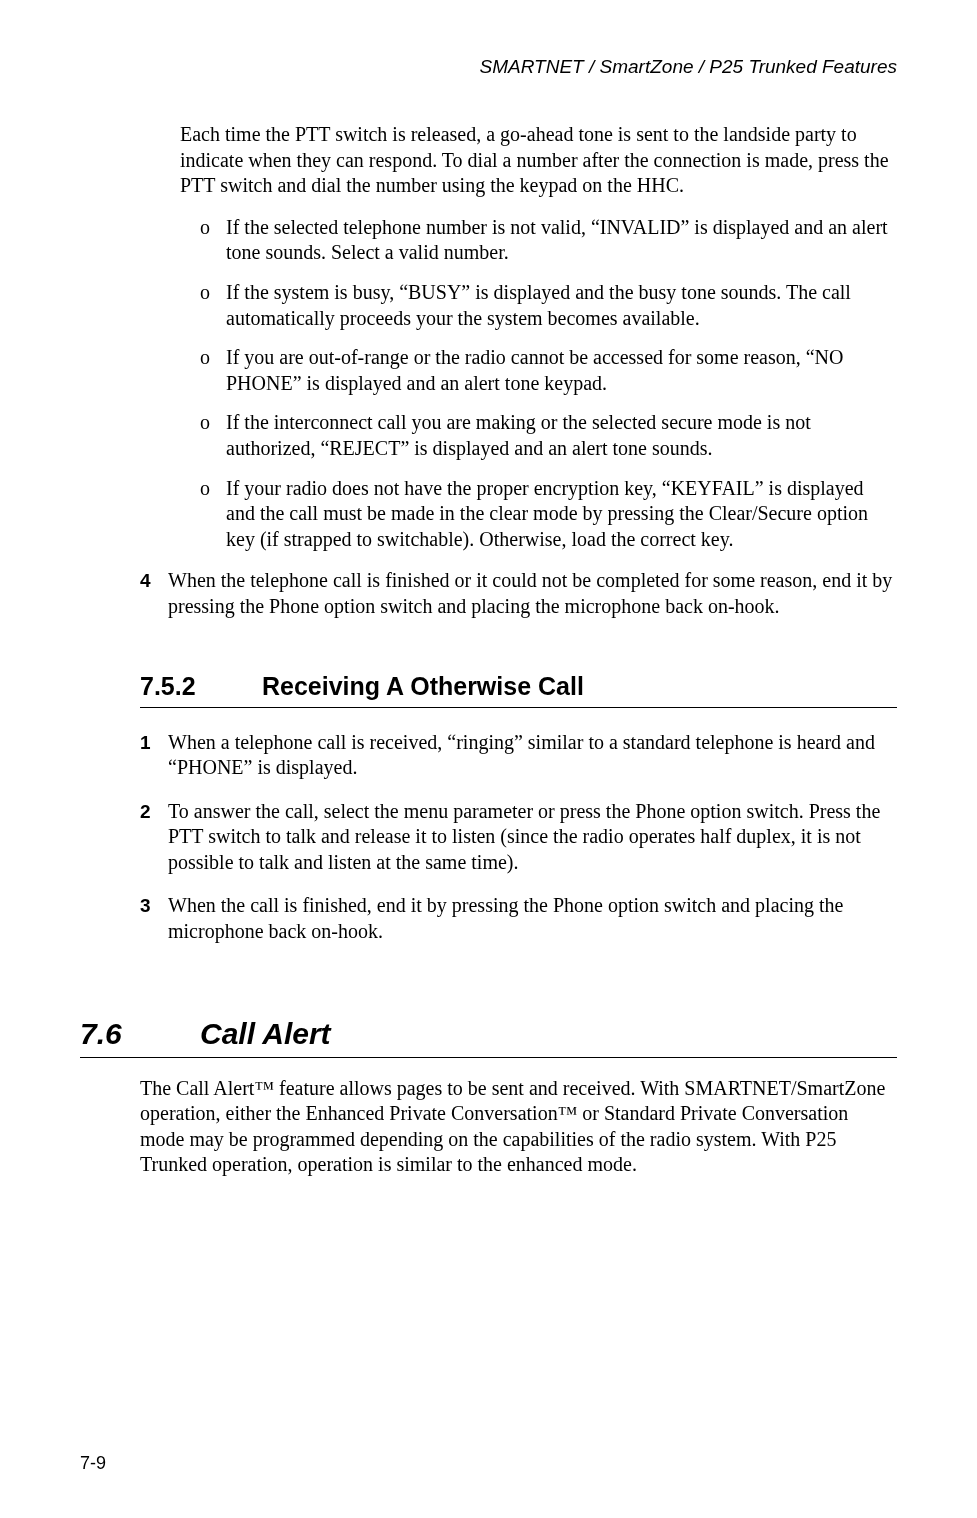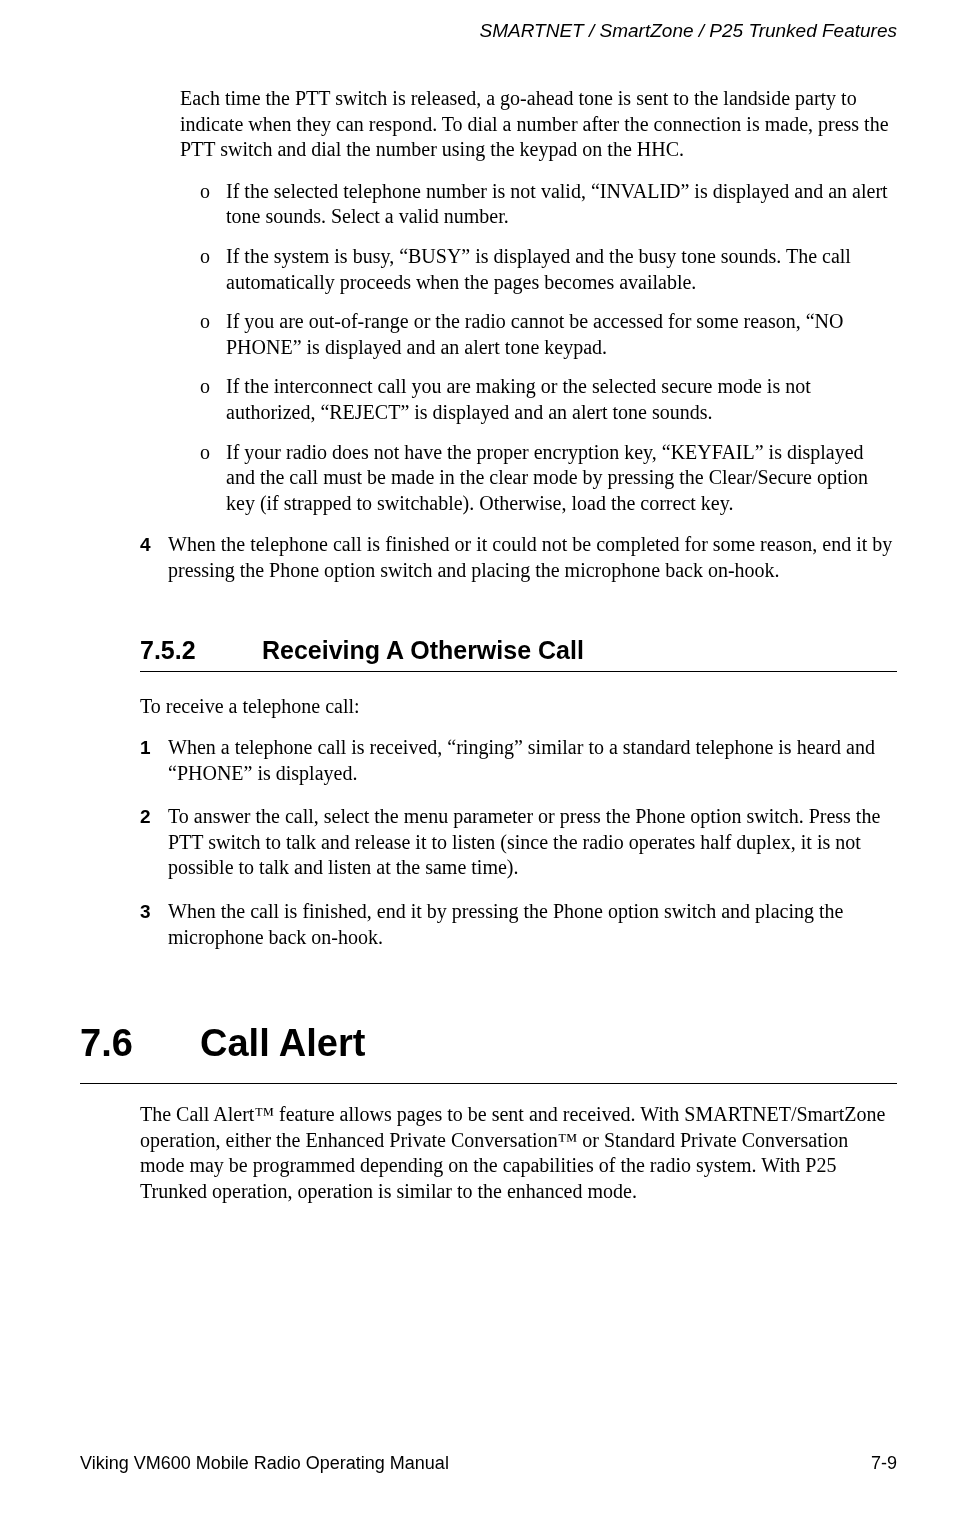--- a/index.html
+++ b/index.html
@@ -8,21 +8,21 @@
     font-family: "Times New Roman", Times, serif;
     font-size: 20px;
     background: #fff;
     color: #000;
     width: 977px;
     height: 1518px;
     position: relative;
     box-sizing: border-box;
   }
   .page {
-    padding: 20px 80px 60px 80px;
+    padding: 56px 80px 60px 80px;
     box-sizing: border-box;
     position: relative;
     height: 100%;
   }
   .running-header {
     font-style: italic;
     font-family: Arial, Helvetica, sans-serif;
     font-size: 19px;
     text-align: right;
     margin-bottom: 44px;
@@ -70,23 +70,24 @@
     flex-shrink: 0;
   }
   .sec-rule {
     border: none;
     border-top: 1.5px solid #000;
     margin: 6px 0 22px 60px;
   }
   .sec-h1 {
     font-family: Arial, Helvetica, sans-serif;
     font-weight: bold;
-    font-size: 38px;
-    margin: 72px 0 18px 0;
+    font-size: 30px;
+    margin: 72px 0 6px 0;
     display: flex;
+    font-style: italic;
   }
   .sec-h1 .num {
     width: 120px;
     flex-shrink: 0;
   }
   .sec-rule-full {
     border: none;
     border-top: 1.5px solid #000;
     margin: 6px 0 18px 0;
   }
@@ -114,21 +115,21 @@
 
   <p class="body-para">Each time the PTT switch is released, a go-ahead tone is sent to the landside party to indicate when they can respond. To dial a number after the connection is made, press the PTT switch and dial the number using the keypad on the HHC.</p>
 
   <div class="sub-list">
     <div class="sub-item">
       <span class="sub-marker">o</span>
       <span>If the selected telephone number is not valid, “INVALID” is displayed and an alert tone sounds. Select a valid number.</span>
     </div>
     <div class="sub-item">
       <span class="sub-marker">o</span>
-      <span>If the system is busy, “BUSY” is displayed and the busy tone sounds. The call automatically proceeds when the pages becomes available.</span>
+      <span>If the system is busy, “BUSY” is displayed and the busy tone sounds. The call automatically proceeds your the system becomes available.</span>
     </div>
     <div class="sub-item">
       <span class="sub-marker">o</span>
       <span>If you are out-of-range or the radio cannot be accessed for some reason, “NO PHONE” is displayed and an alert tone keypad.</span>
     </div>
     <div class="sub-item">
       <span class="sub-marker">o</span>
       <span>If the interconnect call you are making or the selected secure mode is not authorized, “REJECT” is displayed and an alert tone sounds.</span>
     </div>
     <div class="sub-item">
@@ -141,21 +142,20 @@
     <span class="ord-marker">4</span>
     <span>When the telephone call is finished or it could not be completed for some reason, end it by pressing the Phone option switch and placing the microphone back on-hook.</span>
   </div>
 
   <div class="sec-h2">
     <span class="num">7.5.2</span>
     <span>Receiving A Otherwise Call</span>
   </div>
   <hr class="sec-rule">
 
-  <p class="body-para-wide">To receive a telephone call:</p>
 
   <div class="ord-item">
     <span class="ord-marker">1</span>
     <span>When a telephone call is received, “ringing” similar to a standard telephone is heard and “PHONE” is displayed.</span>
   </div>
   <div class="ord-item">
     <span class="ord-marker">2</span>
     <span>To answer the call, select the menu parameter or press the Phone option switch. Press the PTT switch to talk and release it to listen (since the radio operates half duplex, it is not possible to talk and listen at the same time).</span>
   </div>
   <div class="ord-item">
@@ -165,17 +165,16 @@
 
   <div class="sec-h1">
     <span class="num">7.6</span>
     <span>Call Alert</span>
   </div>
   <hr class="sec-rule-full">
 
   <p class="body-para-wide">The Call Alert™ feature allows pages to be sent and received. With SMARTNET/SmartZone operation, either the Enhanced Private Conversation™ or Standard Private Conversation mode may be programmed depending on the capabilities of the radio system. With P25 Trunked operation, operation is similar to the enhanced mode.</p>
 
   <div class="footer">
-    <span>Viking VM600 Mobile Radio Operating Manual</span>
     <span>7-9</span>
   </div>
 
 </div>
 
 </body></html>

